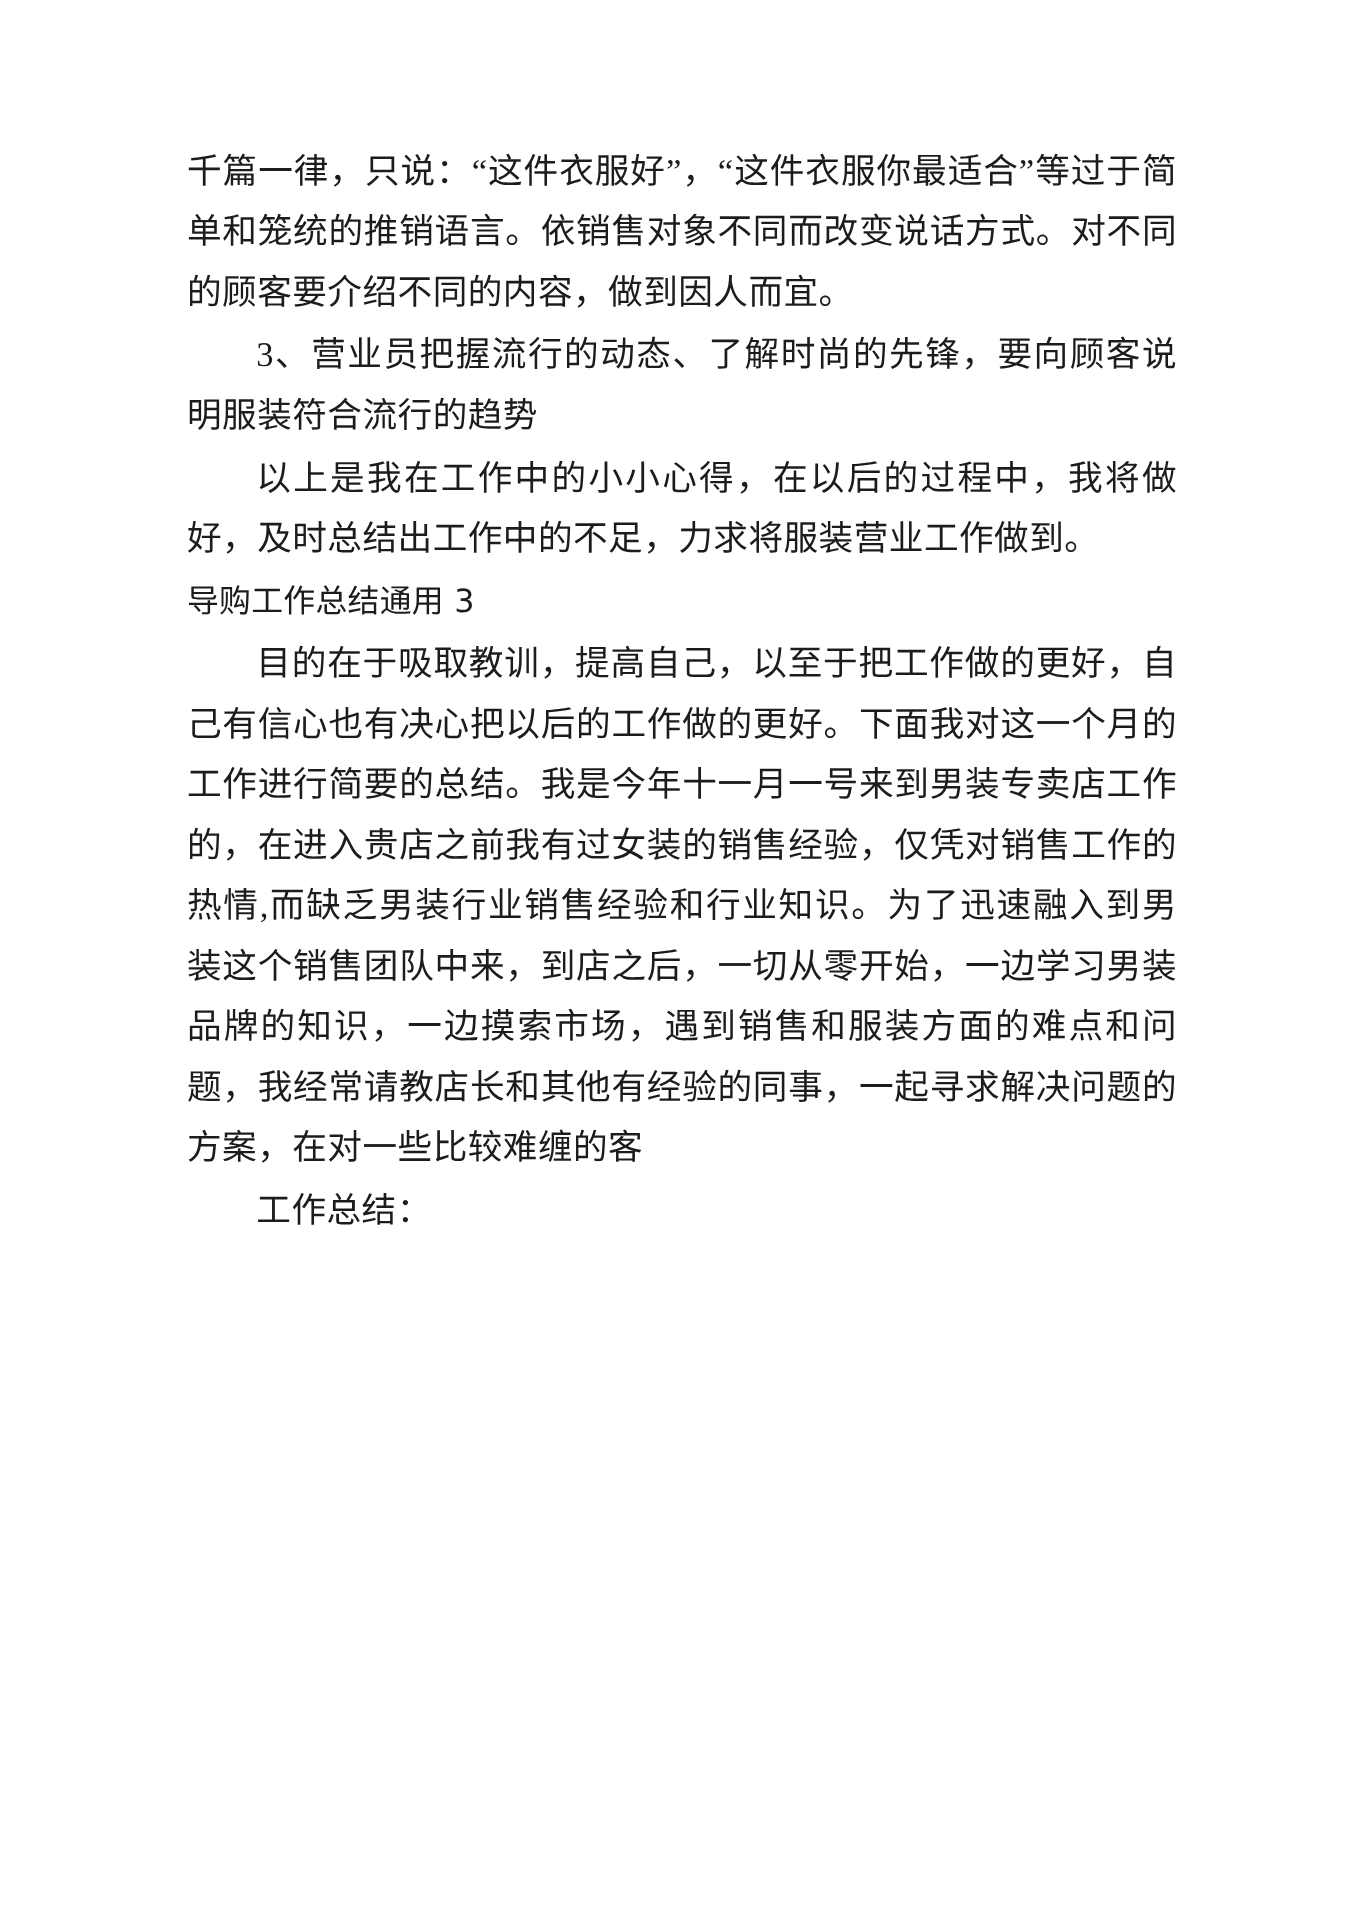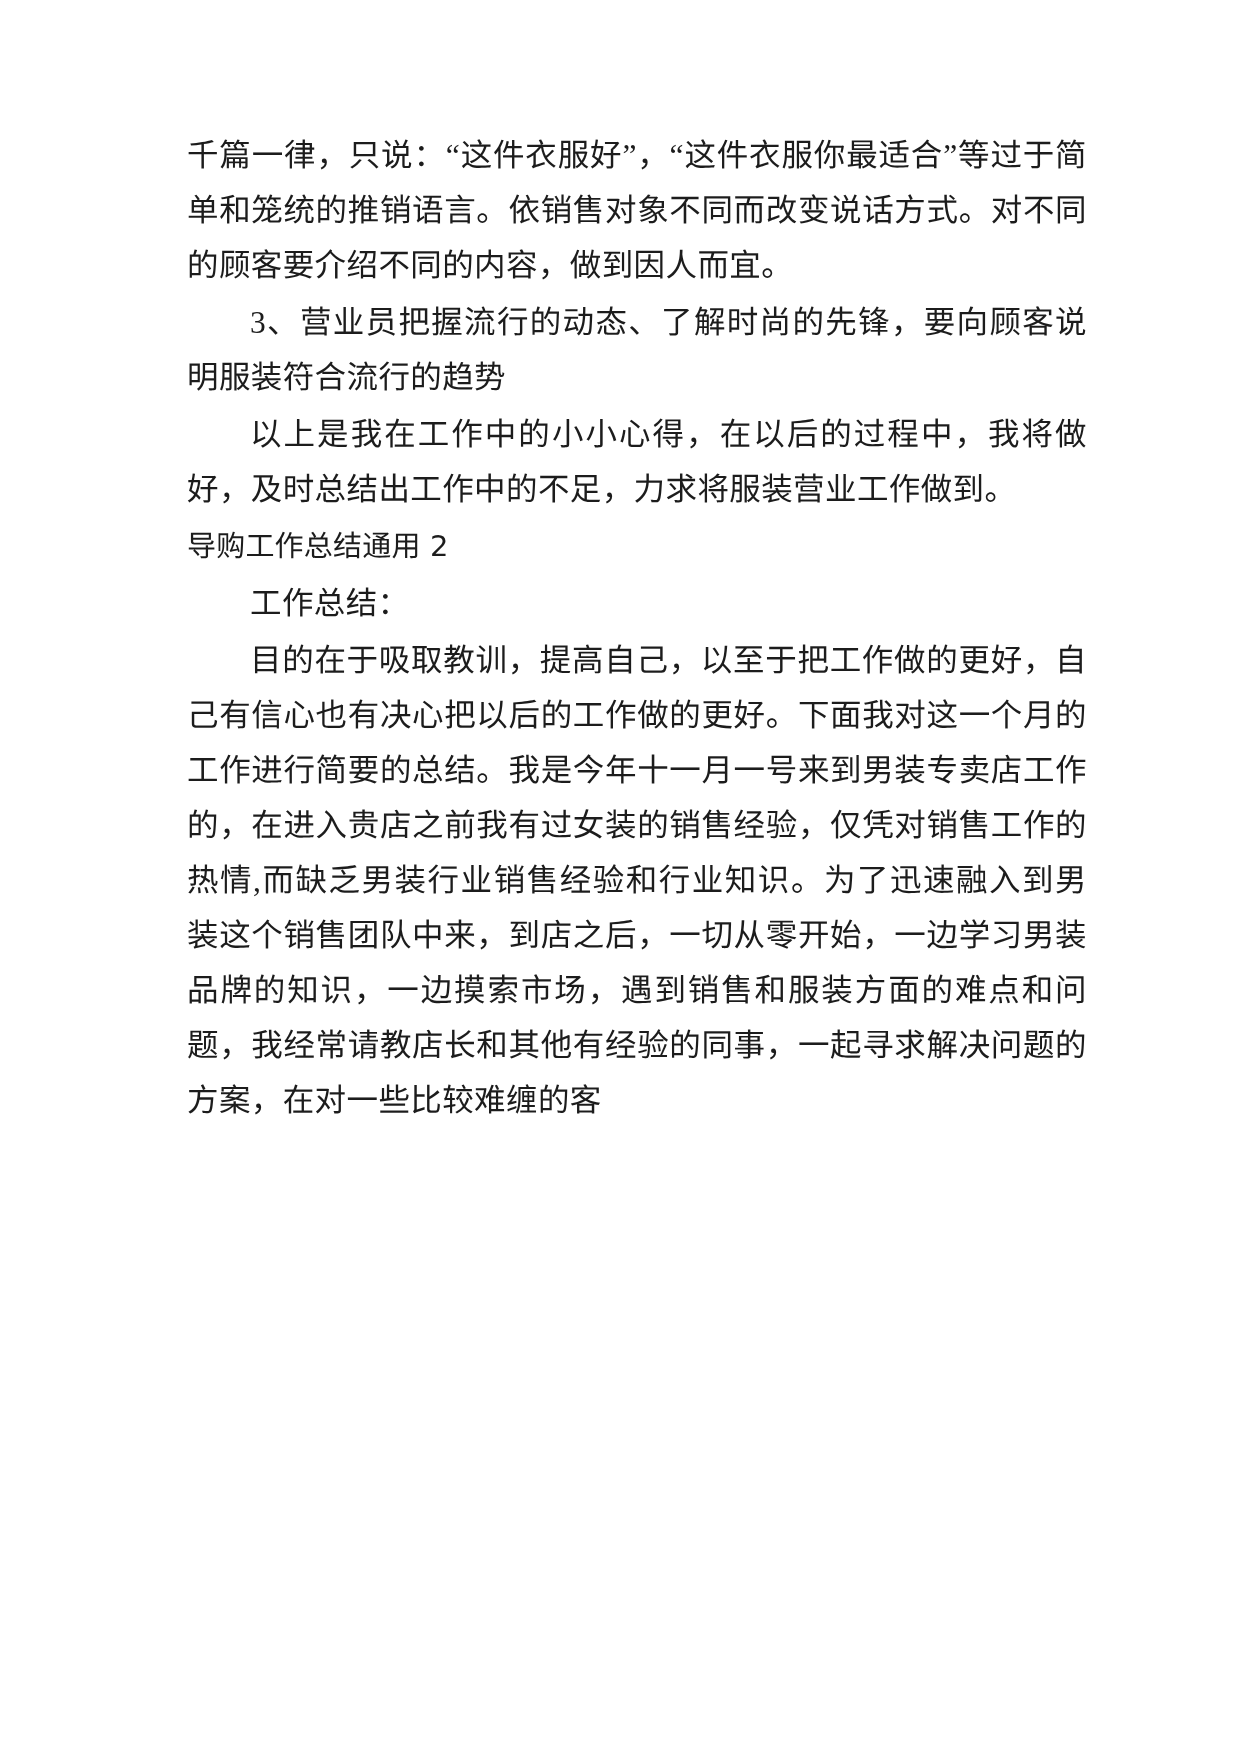--- a/index.html
+++ b/index.html
@@ -11,21 +11,21 @@
     position: relative;
     width: 1241px;
     height: 1754px;
     background: #ffffff;
     margin: 0 auto;
     overflow: hidden;
     box-sizing: border-box;
   }
   .doc-body {
     position: absolute;
-    left: 187px;
+    left: 170px;
     top: 128px;
     width: 900px;
   }
   p {
     margin: 0 0 2px 0;
     font-family: "Liberation Serif", "DejaVu Serif", serif;
     font-size: 31.5px;
     line-height: 55px;
     color: #1c1c1c;
     text-align: justify;
@@ -44,17 +44,17 @@
   }
 </style>
 </head>
 <body>
 
 <div class="page">
   <div class="doc-body">
     <p class="body">千篇一律，只说：“这件衣服好”，“这件衣服你最适合”等过于简单和笼统的推销语言。依销售对象不同而改变说话方式。对不同的顾客要介绍不同的内容，做到因人而宜。</p>
     <p class="indent">3、营业员把握流行的动态、了解时尚的先锋，要向顾客说明服装符合流行的趋势</p>
     <p class="indent">以上是我在工作中的小小心得，在以后的过程中，我将做好，及时总结出工作中的不足，力求将服装营业工作做到。</p>
-    <p class="heading">导购工作总结通用 2</p>
+    <p class="heading">导购工作总结通用 3</p>
+    <p class="indent">目的在于吸取教训，提高自己，以至于把工作做的更好，自己有信心也有决心把以后的工作做的更好。下面我对这一个月的工作进行简要的总结。我是今年十一月一号来到男装专卖店工作的，在进入贵店之前我有过女装的销售经验，仅凭对销售工作的热情,而缺乏男装行业销售经验和行业知识。为了迅速融入到男装这个销售团队中来，到店之后，一切从零开始，一边学习男装品牌的知识，一边摸索市场，遇到销售和服装方面的难点和问题，我经常请教店长和其他有经验的同事，一起寻求解决问题的方案，在对一些比较难缠的客</p>
     <p class="indent">工作总结：</p>
-    <p class="indent">目的在于吸取教训，提高自己，以至于把工作做的更好，自己有信心也有决心把以后的工作做的更好。下面我对这一个月的工作进行简要的总结。我是今年十一月一号来到男装专卖店工作的，在进入贵店之前我有过女装的销售经验，仅凭对销售工作的热情,而缺乏男装行业销售经验和行业知识。为了迅速融入到男装这个销售团队中来，到店之后，一切从零开始，一边学习男装品牌的知识，一边摸索市场，遇到销售和服装方面的难点和问题，我经常请教店长和其他有经验的同事，一起寻求解决问题的方案，在对一些比较难缠的客</p>
   </div>
 </div>
 
 </body></html>

